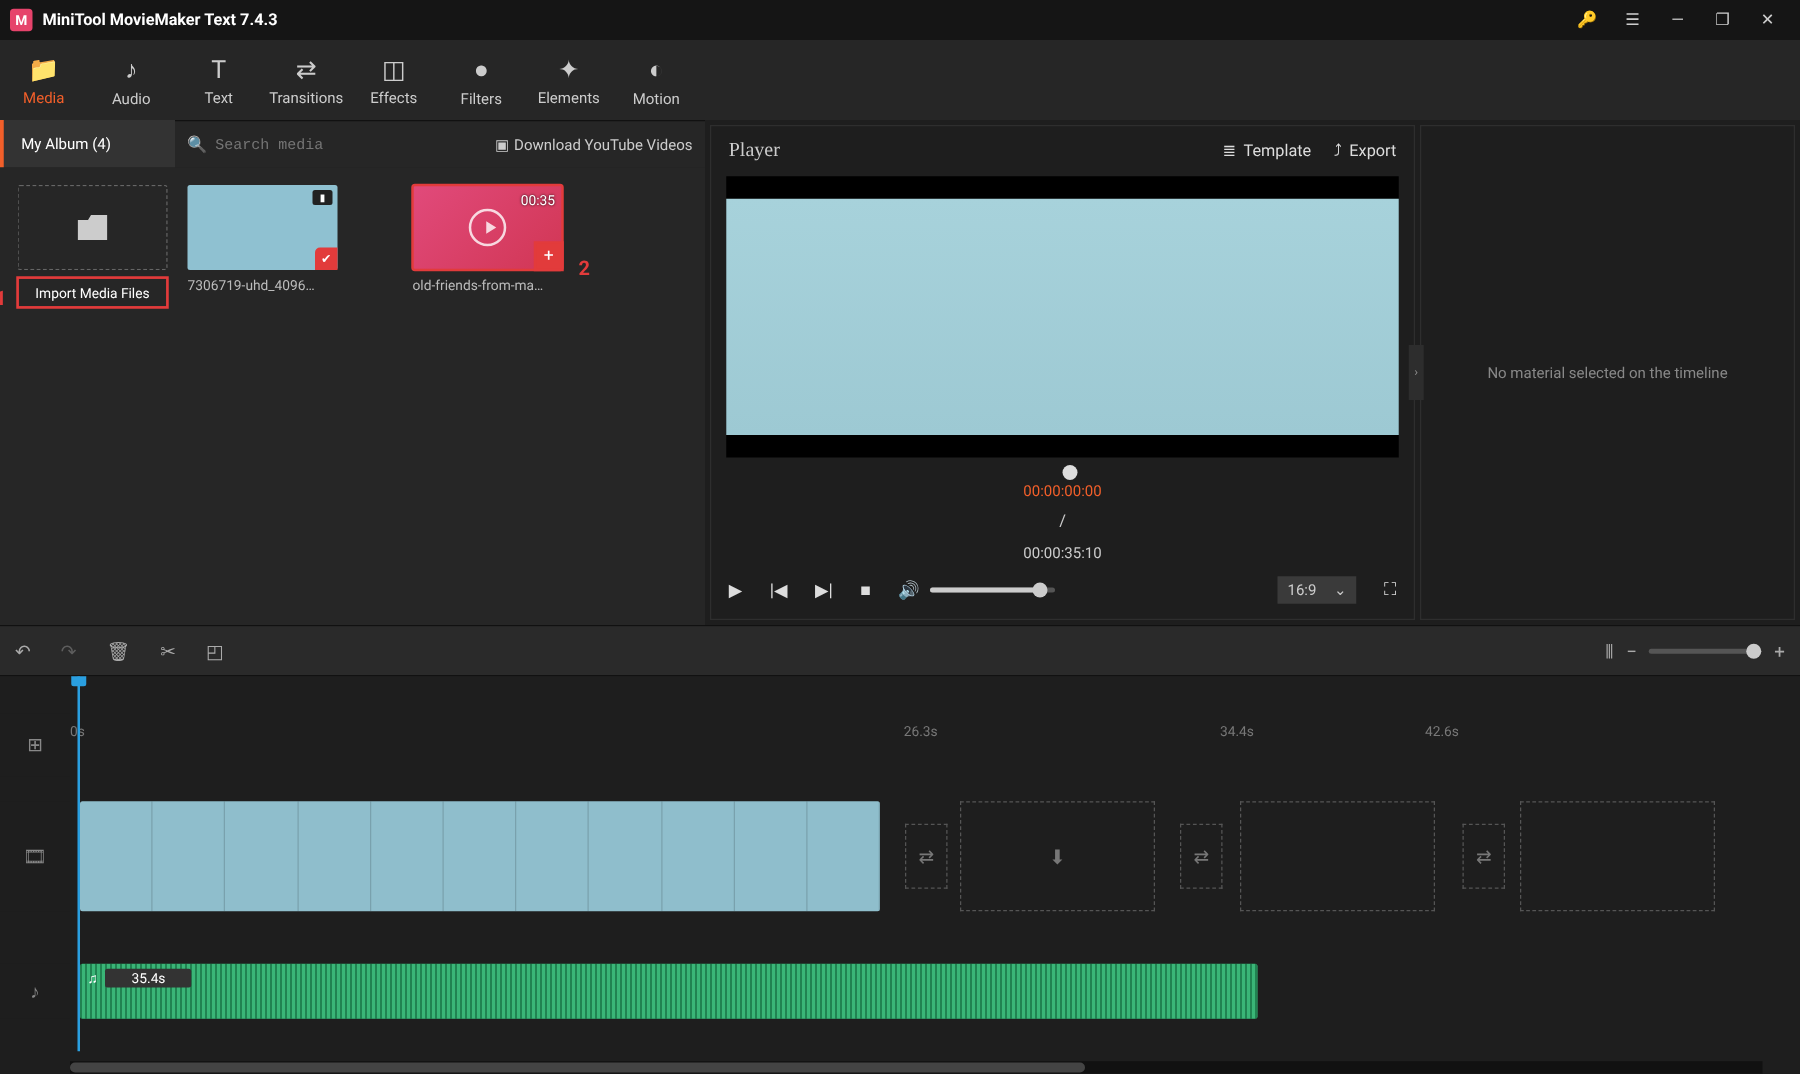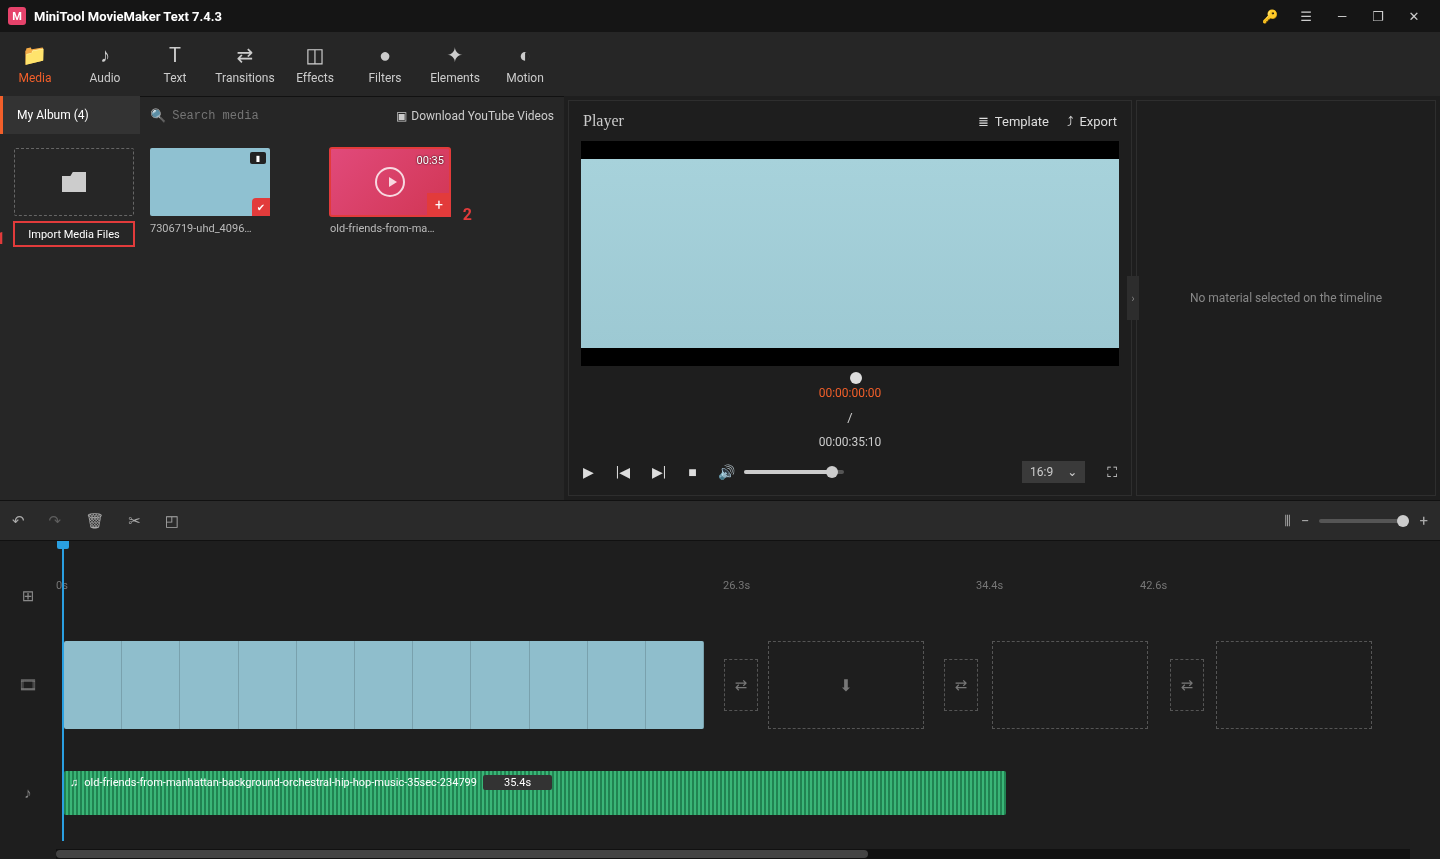--- a/index.html
+++ b/index.html
@@ -299,21 +299,20 @@
       </div>
     </div>
 
     <div class="track-row" style="top:230px;height:44px;">
       <div class="track-head">♪</div>
       <div class="clip-area">
         <div class="audio-clip" style="left:8px;width:942px;">
           <div class="wave"></div>
           <div class="meta">
             <span>♫</span>
-            <span>old-friends-from-manhattan-background-orchestral-hip-hop-music-35sec-234799</span>
             <span class="badge">35.4s</span>
           </div>
         </div>
       </div>
     </div>
 
     <div class="tl-hscroll">
         <div class="handle"></div>
       </div>
   </div>

